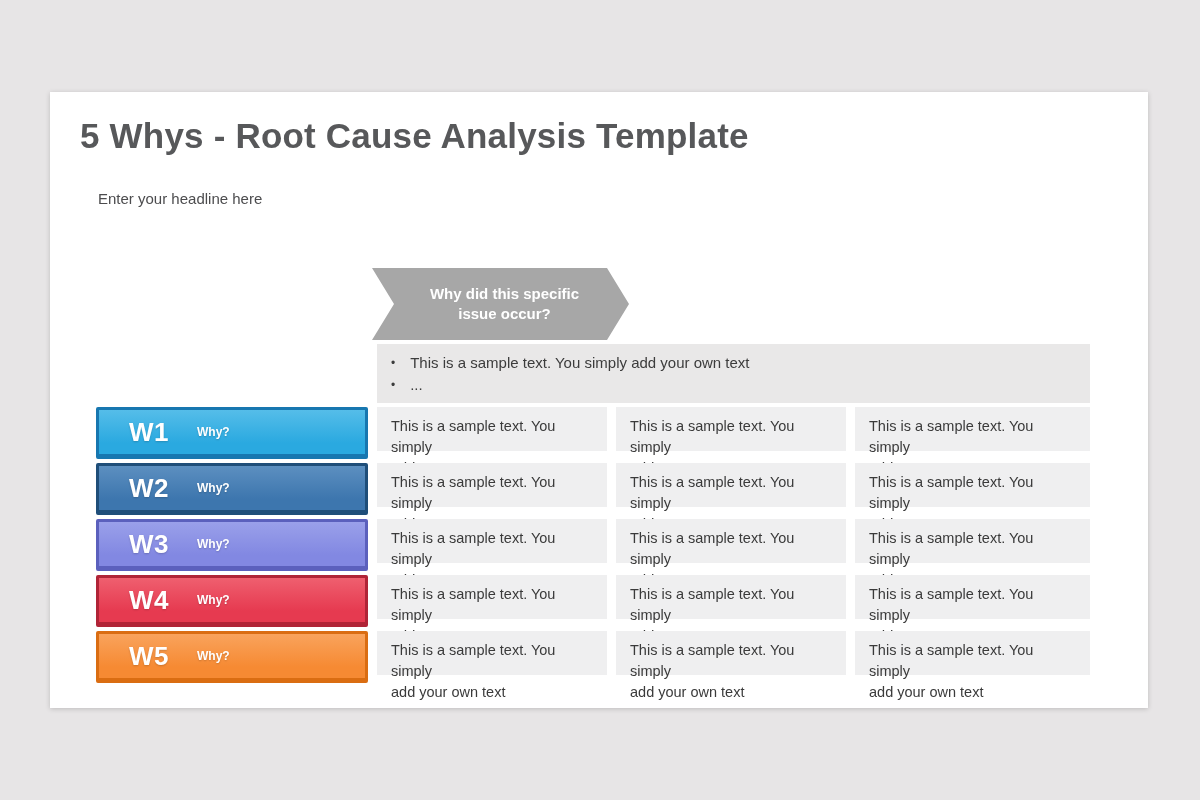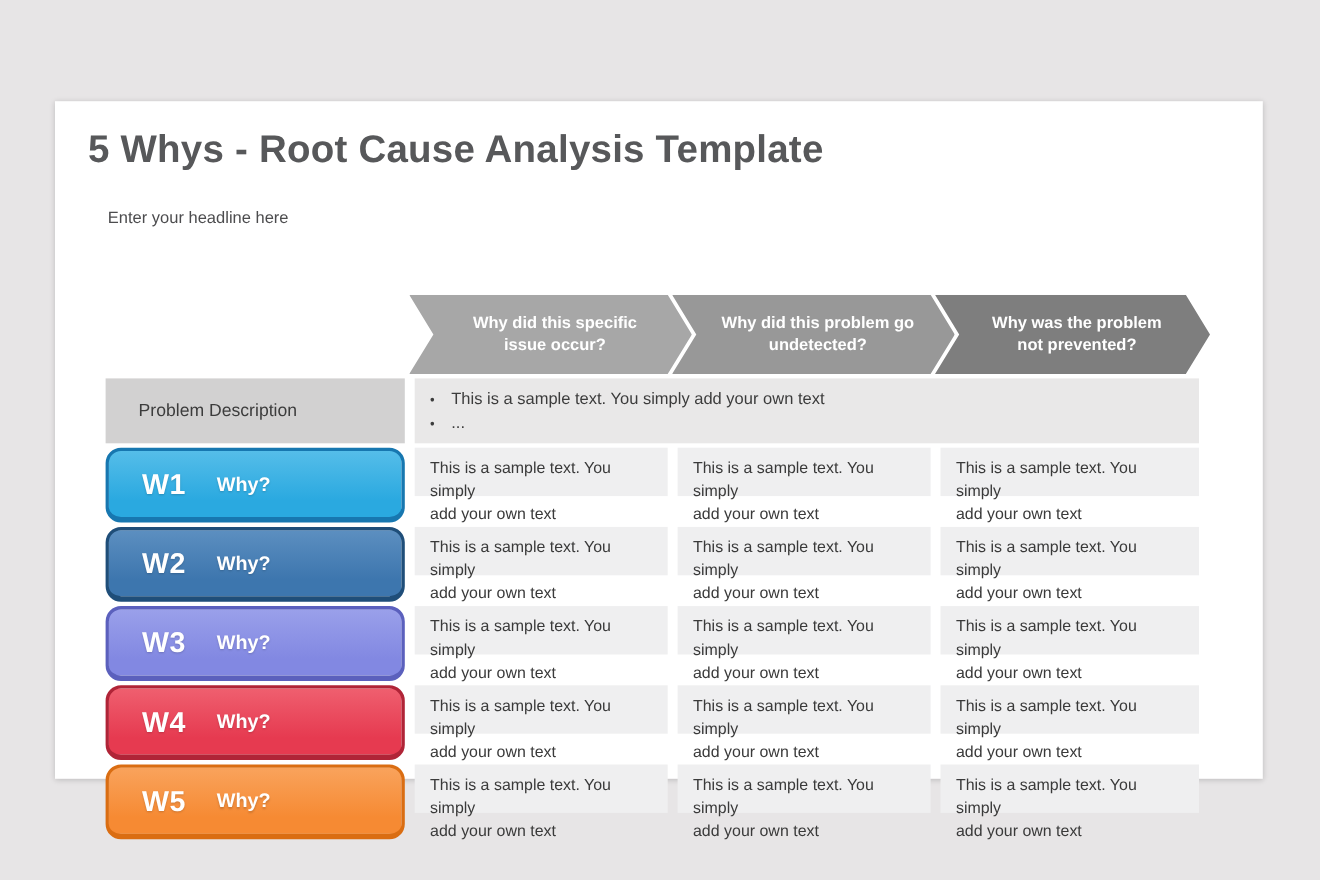--- a/index.html
+++ b/index.html
@@ -48,33 +48,33 @@
   }
   .problem-content {
     grid-column:2 / -1;
     background: var(--problem-content-bg, #e9e8e8);
     height:59px; padding:8px 16px 0 14px;
   }
   ul.bullets { list-style:none; }
   .bullets li { display:flex; gap:15px; font-size:15px; color:#3c3c3c; line-height:22px; }
   .bullets .dot { font-size:12px; line-height:22px; }
   .why-bar {
-    height:68px;
+    height:52px;
     border:3px solid var(--border, #333);
     border-bottom-width:5px;
-    border-radius:14px;
+    border-radius:2px;
     background: linear-gradient(180deg, var(--fill-light, #ccc) 0%, var(--fill, #aaa) 75%);
     display:flex; align-items:center; padding-left:30px; color:#fff;
   }
   .why-id {
     font-size:26px; font-weight:bold; letter-spacing:0.5px;
     text-shadow:0 1px 2px rgba(0,0,0,0.18);
   }
   .why-q {
-    font-size:18px; font-weight:bold; margin-left:28px;
+    font-size:12px; font-weight:bold; margin-left:28px;
     text-shadow:0 1px 2px rgba(0,0,0,0.18);
   }
   .cell {
     background: var(--cell-bg, #efeff0);
     height:44px; padding:9px 14px 0 14px;
     font-size:14.5px; line-height:21px; color:#3a3a3a;
     white-space:pre-line;
   }
 </style>
 </head>
@@ -84,29 +84,22 @@
 
   <h1 class="title">5 Whys - Root Cause Analysis Template</h1>
   <div class="subtitle">Enter your headline here</div>
 
   <div class="table" style="--cell-bg: #efeff0; --problem-label-bg: #d2d1d1; --problem-content-bg: #e9e8e8;">
 
     <div class="header-band">
       <div class="arrow arrow-1" style="--fill: #a7a7a7;">
         <span>Why did this specific issue occur?</span>
       </div>
-      <div class="arrow arrow-2" style="--fill: #989898;">
-        <span>Why did this problem go undetected?</span>
-      </div>
-      <div class="arrow arrow-3" style="--fill: #7e7e7e;">
-        <span>Why was the problem not prevented?</span>
-      </div>
     </div>
 
-    <div class="label-cell">Problem Description</div>
     <div class="problem-content">
       <ul class="bullets">
         <li>
           <span class="dot">•</span>
           <span>This is a sample text. You simply add your own text</span>
         </li>
         <li>
           <span class="dot">•</span>
           <span>...</span>
         </li>

